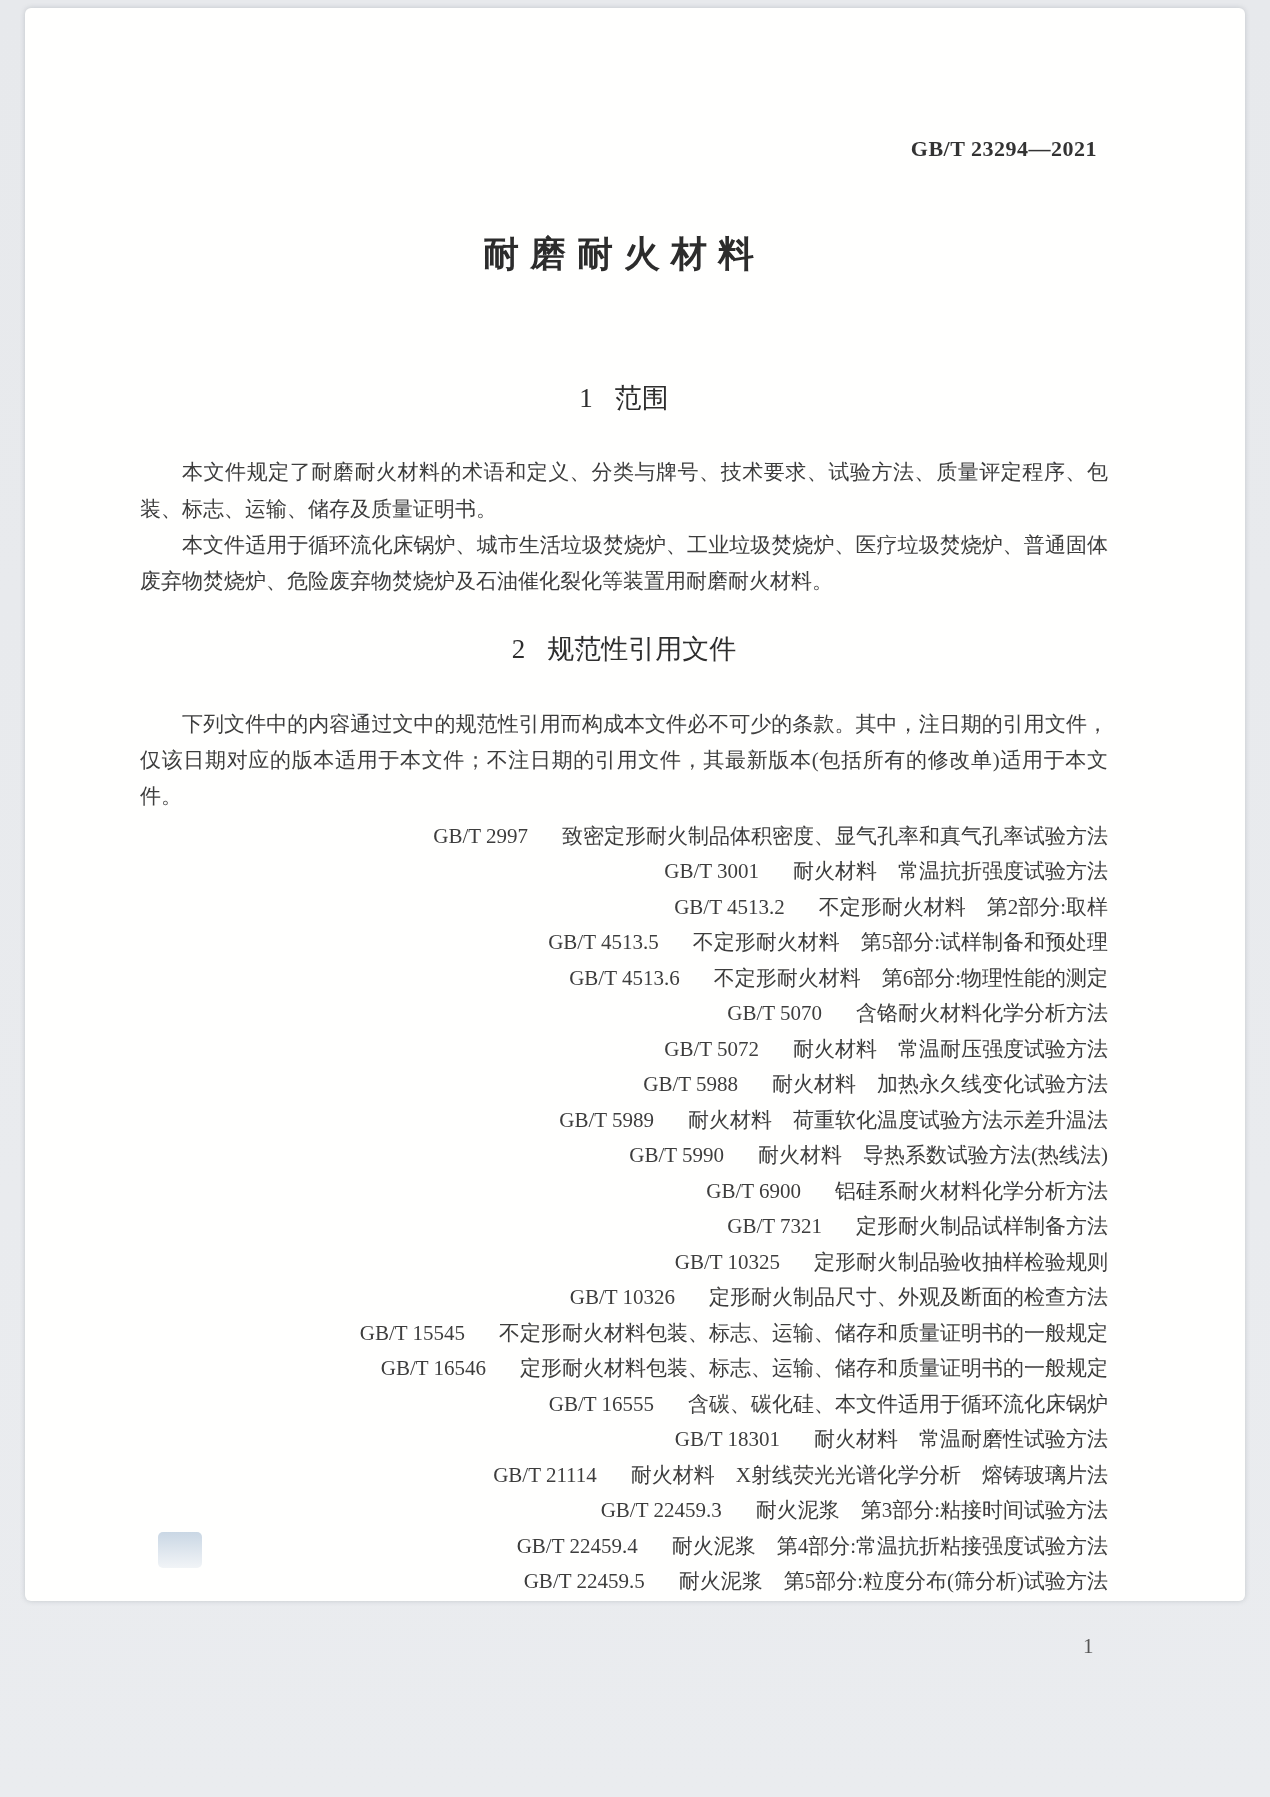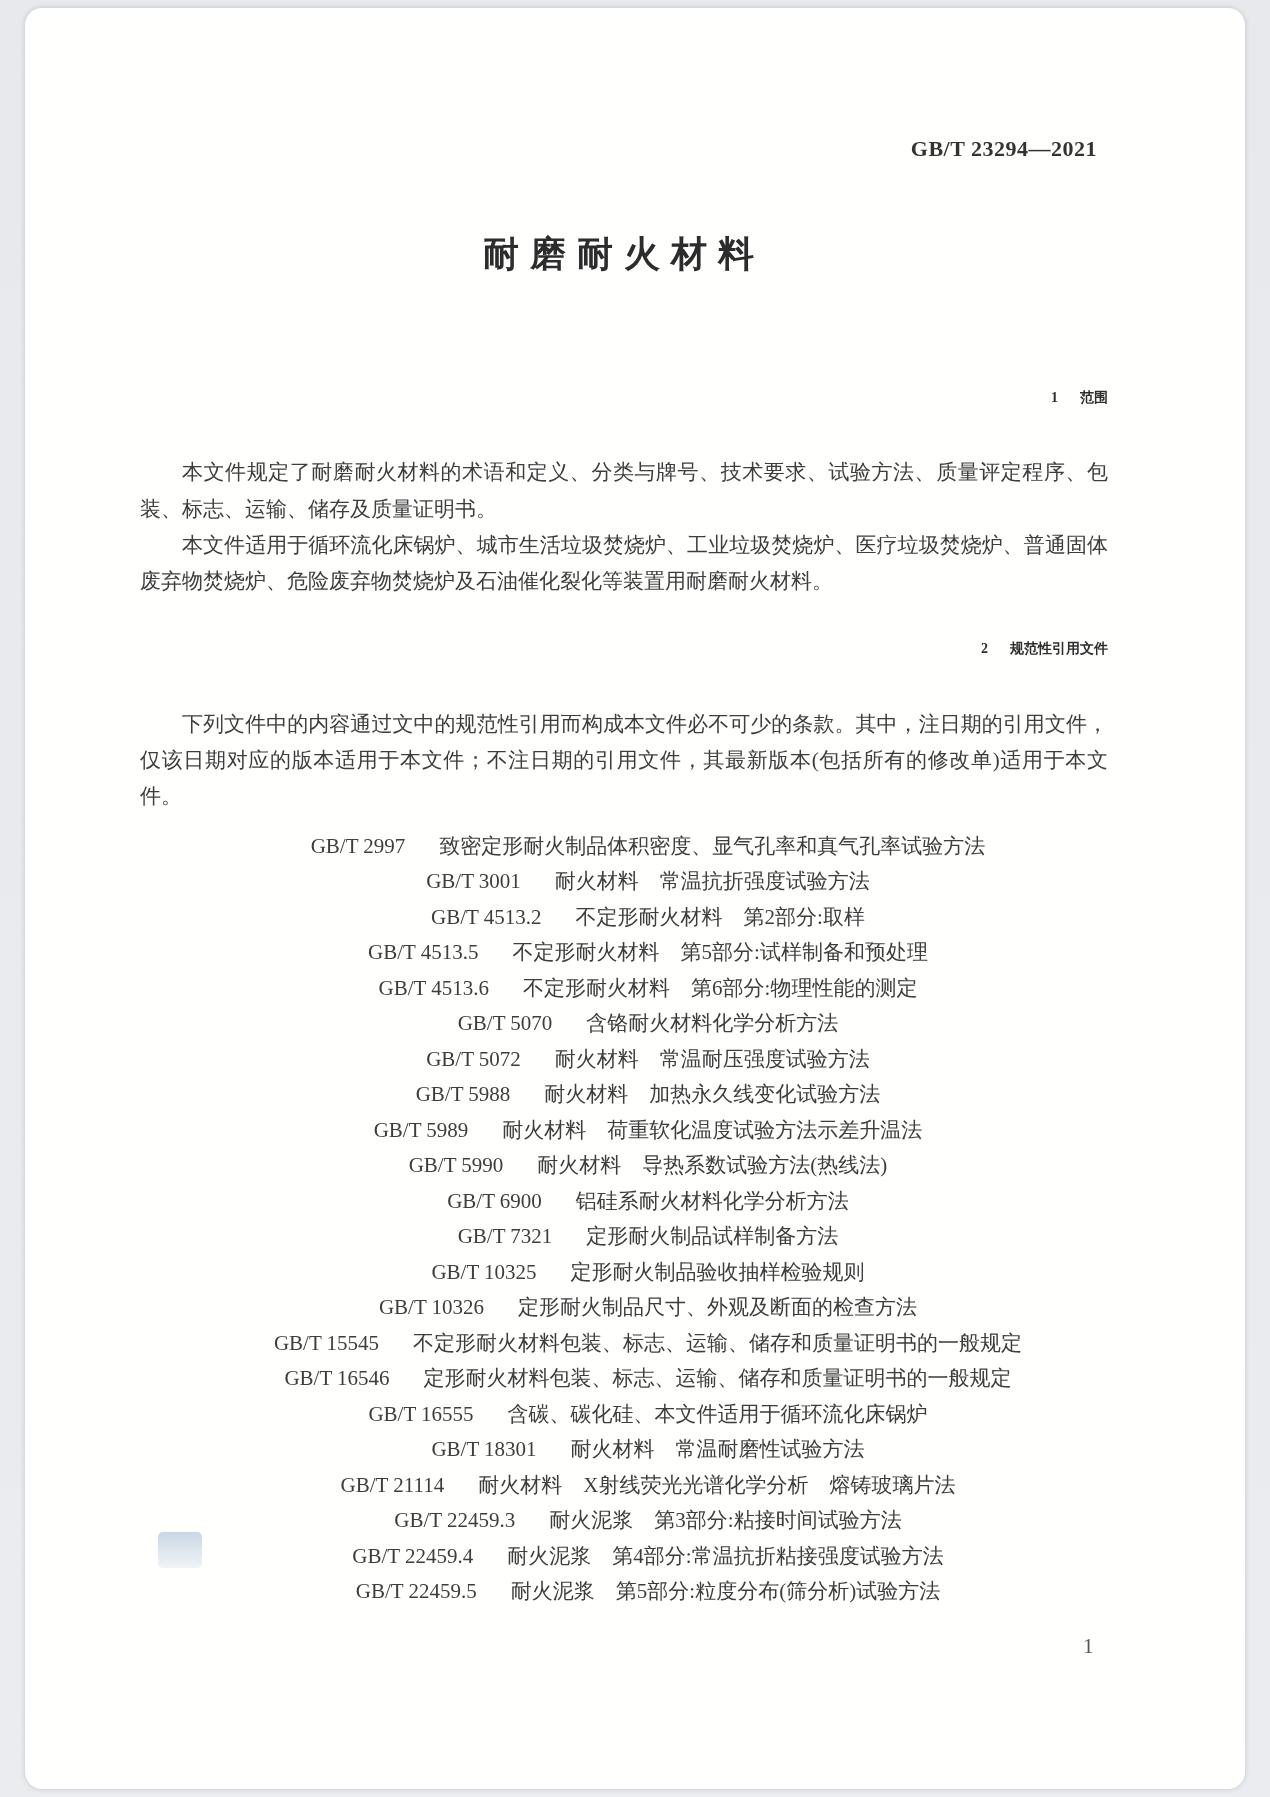--- a/index.html
+++ b/index.html
@@ -10,23 +10,23 @@
     position: relative;
     overflow: hidden;
   }
   .viewport {
     position: absolute; inset: 0;
     background: linear-gradient(180deg, #e7e9ec 0%, #eaecef 100%);
   }
   .page {
     position: absolute;
     left: 25px; top: 8px;
-    width: 1220px; height: 1781px;
+    width: 1220px; height: 1593px;
     background: #fffffe;
-    border-radius: 17px;
+    border-radius: 6px;
     box-shadow: 0 0 5px rgba(80,90,100,0.25);
     color: #3b3b3b;
   }
   .doc-code {
     position: absolute;
     top: 128px; right: 148px;
     font-size: 22px;
     font-weight: bold;
     color: #333;
     letter-spacing: 0.5px;
@@ -45,34 +45,34 @@
   .content {
     position: absolute;
     top: 372px; left: 115px;
     width: 968px;
     font-size: 21px;
     line-height: 36.3px;
     text-align: justify;
     color: #3d3d3d;
   }
   .sec-h {
-    font-size: 14px;
-    font-weight: bold;
+    font-size: 27px;
+    font-weight: normal;
     color: #2e2e2e;
-    text-align: right;
+    text-align: center;
   }
   .sec-h .sec-num { margin-right: 22px; }
   .sec-h.h2 { margin-top: 32px; }
   p.body-p { text-indent: 2em; }
   p.first-p { margin-top: 38px; }
   p.intro-p { margin-top: 38px; }
   .refs {
-    margin-top: 14px;
+    margin-top: 4px;
     line-height: 35.5px;
-    text-align: center;
+    text-align: right;
   }
   .ref-item { padding-left: 48px; white-space: nowrap; }
   .ref-code { margin-right: 34px; }
   .watermark {
     position: absolute;
     left: 133px; top: 1524px;
     width: 44px; height: 36px;
     border-radius: 5px;
     background: linear-gradient(180deg, rgba(168,190,212,0.62) 0%, rgba(190,205,222,0.45) 60%, rgba(205,216,228,0.28) 100%);
   }

